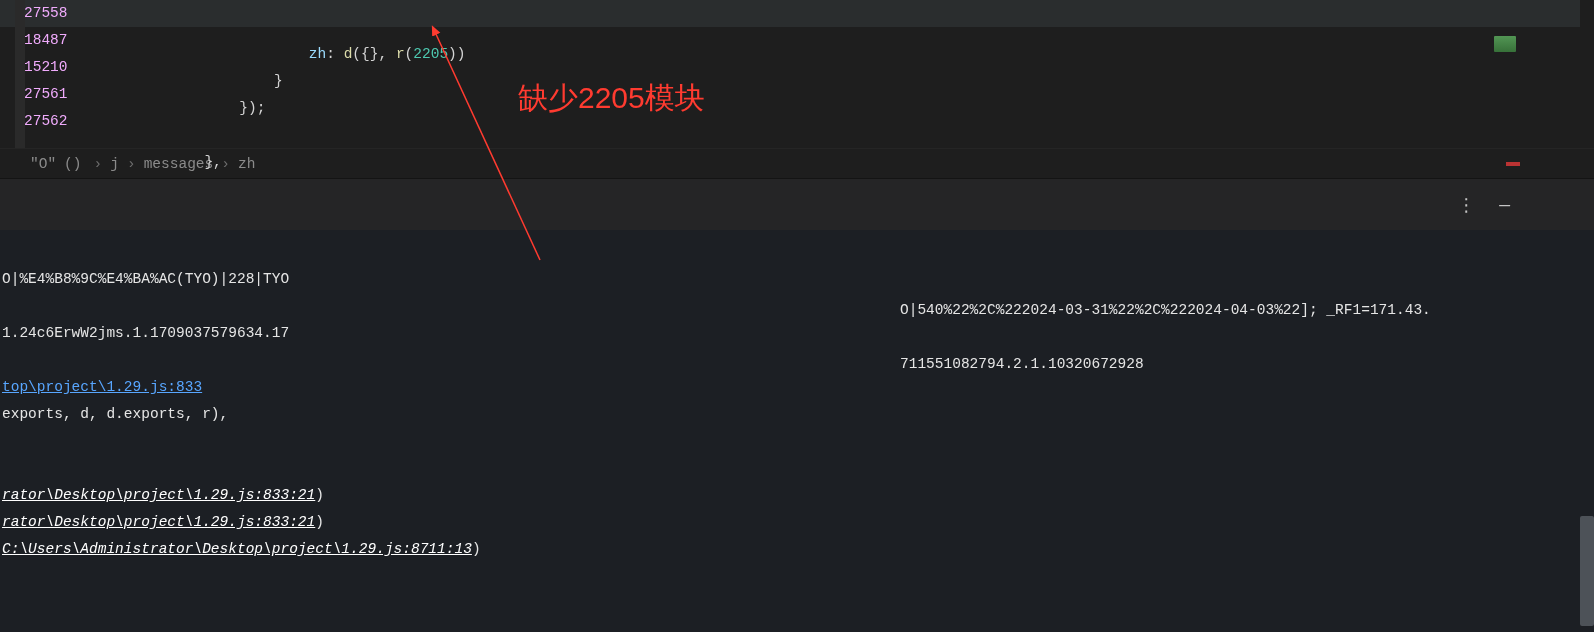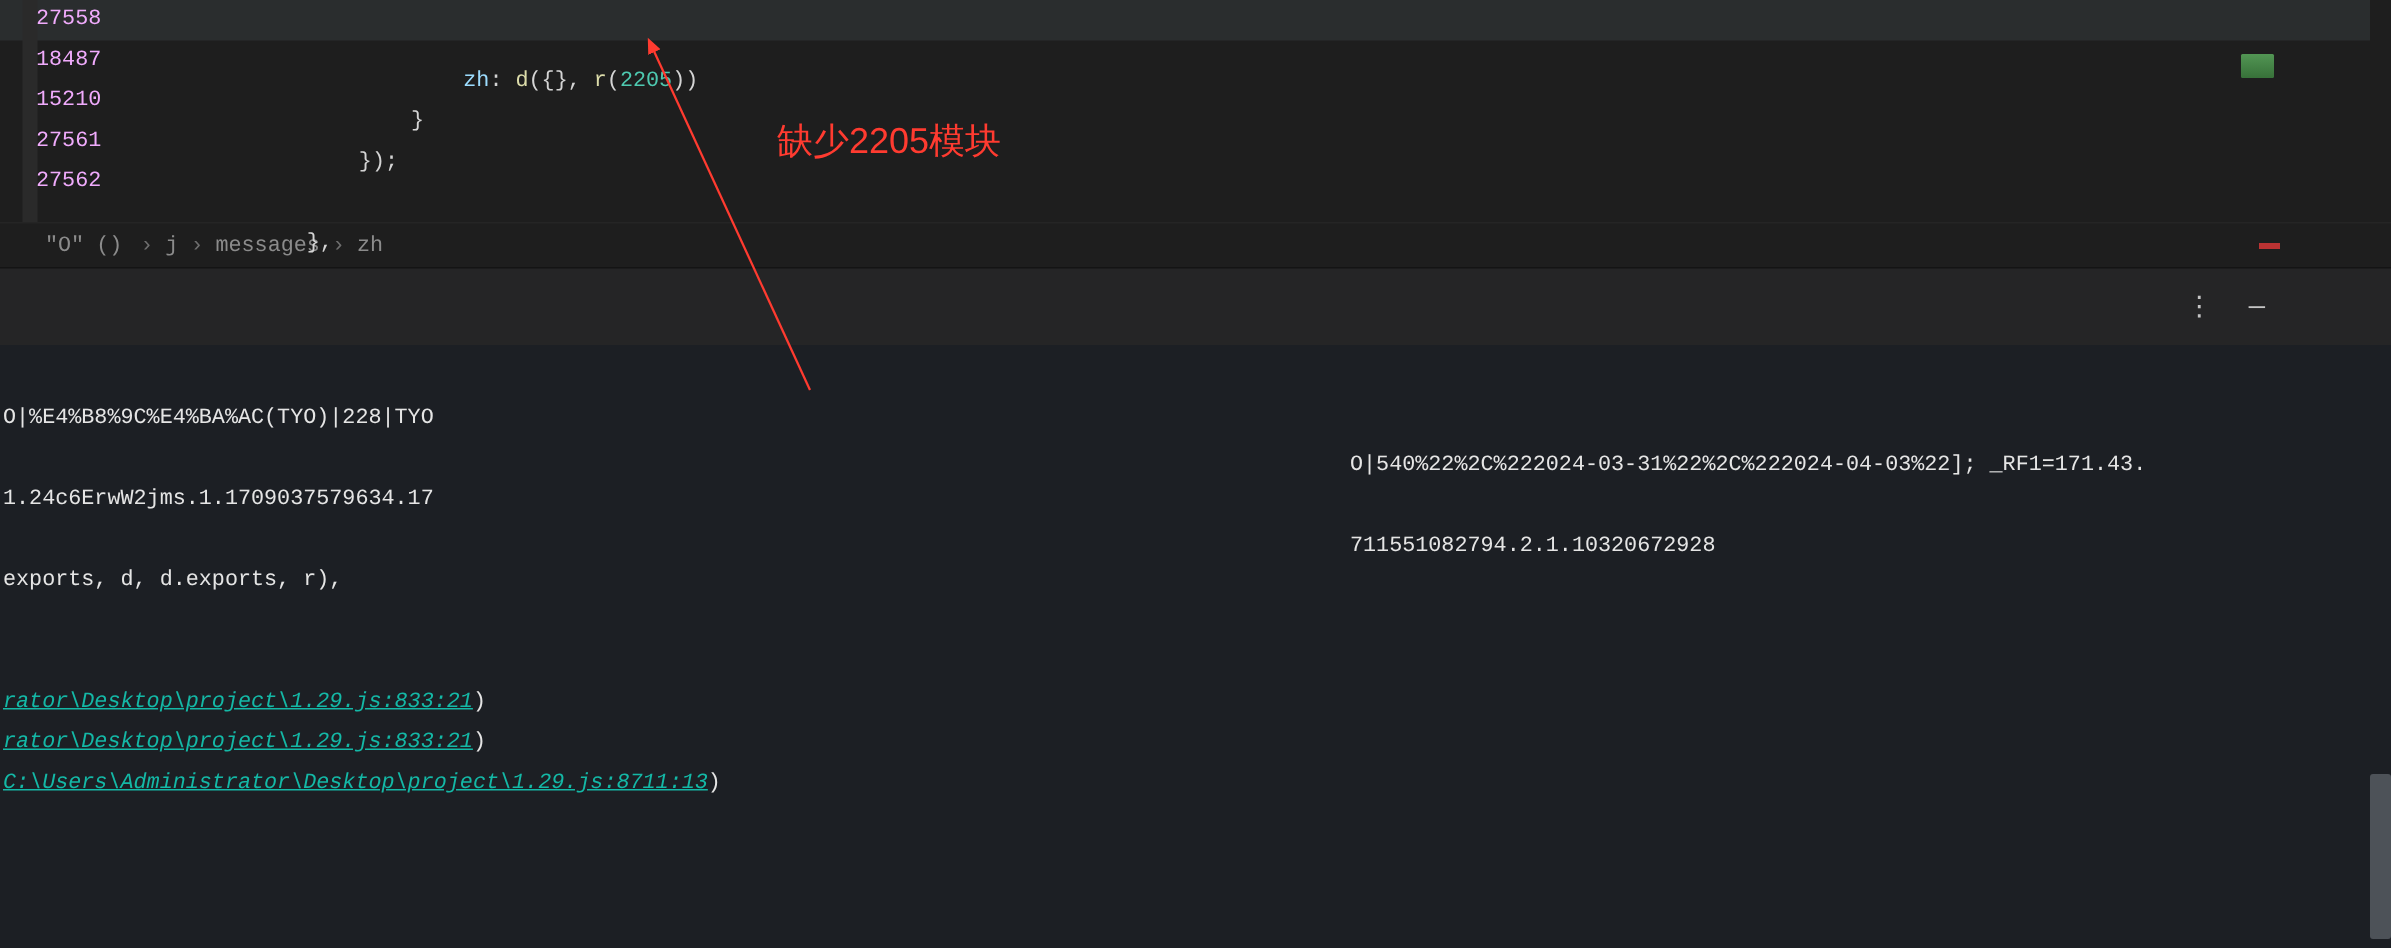--- a/index.html
+++ b/index.html
@@ -42,21 +42,21 @@
   }
   .code { white-space: pre; color: #d4d4d4; margin-top: 41px; }
   .tok-prop { color: #9cdcfe; }
   .tok-num  { color: #4ec9b0; }
   .tok-call { color: #dcdcaa; }
   .tok-punc { color: #d4d4d4; }
   .tok-id   { color: #d4d4d4; }
   .annotation {
     position: absolute;
     color: #ff3b30;
-    font-size: 24px;
+    font-size: 30px;
     font-family: "Microsoft YaHei", sans-serif;
     left: 518px;
     top: 78px;
     pointer-events: none;
   }
   .arrow {
     position: absolute;
     left: 0; top: 0;
     pointer-events: none;
   }
@@ -103,21 +103,21 @@
     background: #1c1f24;
     color: #c9d1d9;
     padding: 0 2px 0 2px;
     position: relative;
     overflow: hidden;
     line-height: 27px;
   }
   .term-line { white-space: pre; height:27px; }
   .t-grey { color: #e5e5e5; }
   .t-link { color: #58a6ff; text-decoration: underline; cursor: pointer; }
-  .t-link2 { color: #14b8a6; text-decoration: underline; cursor: pointer; font-style: italic; }
+  .t-link2 { color: #ffffff; text-decoration: underline; cursor: pointer; font-style: italic; }
   .right-col {
     position: absolute;
     left: 900px;
     top: 4px;
     line-height: 27px;
   }
   .term-scroll {
     position: absolute;
     right: 0; top: 0;
     width: 14px; height: 100%;
@@ -185,20 +185,21 @@
   <span class="tb-icon">⋮</span>
   <span class="tb-icon">—</span>
 </div>
 <div class="panel-gap"></div>
 
 <div class="terminal">
   <div class="term-line t-grey">O|%E4%B8%9C%E4%BA%AC(TYO)|228|TYO</div>
   <div class="term-line"></div>
   <div class="term-line t-grey">1.24c6ErwW2jms.1.1709037579634.17</div>
   <div class="term-line"></div>
+  <div class="term-line"><span class="t-link">top\project\1.29.js:833</span></div>
   <div class="term-line t-grey">exports, d, d.exports, r),</div>
   <div class="term-line"></div>
   <div class="term-line"></div>
   <div class="term-line"><span class="t-link2">rator\Desktop\project\1.29.js:833:21</span><span class="t-grey">)</span></div>
   <div class="term-line"><span class="t-link2">rator\Desktop\project\1.29.js:833:21</span><span class="t-grey">)</span></div>
   <div class="term-line"><span class="t-link2">C:\Users\Administrator\Desktop\project\1.29.js:8711:13</span><span class="t-grey">)</span></div>
 
   <div class="right-col">
     <div class="term-line">&nbsp;</div>
     <div class="term-line t-grey">O|540%22%2C%222024-03-31%22%2C%222024-04-03%22]; _RF1=171.43.</div>

